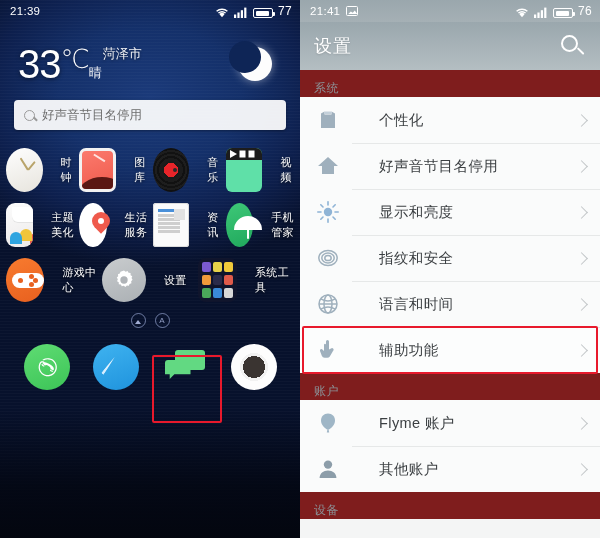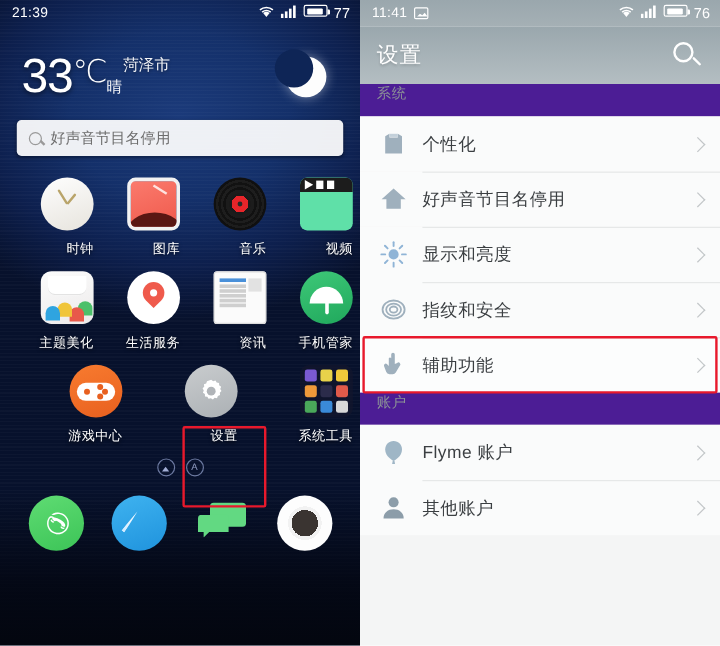--- a/index.html
+++ b/index.html
@@ -24,21 +24,21 @@
     background:linear-gradient(180deg, rgba(3,6,16,0) 0%, rgba(3,6,16,.82) 60%, #03060f 100%);
     pointer-events:none;
   }
 
   .statusbar{
     position:relative; z-index:4; height:22px; display:flex; align-items:center;
     padding:0 8px 0 10px; color:#fff; font-size:11.5px; letter-spacing:.3px;
   }
   .sb-left{ display:flex; align-items:center; gap:6px; }
   .sb-spacer{ flex:1; }
-  .sb-right{ display:flex; align-items:flex-start; gap:5px; }
+  .sb-right{ display:flex; align-items:flex-end; gap:5px; }
   .sb-batt{ position:relative; width:20px; height:10px; border:1px solid currentColor;
     border-radius:2px; display:inline-block; }
   .sb-batt:after{ content:""; position:absolute; right:-3px; top:2.5px; width:2px; height:4px;
     background:currentColor; border-radius:0 1px 1px 0; }
   .sb-batt i{ position:absolute; left:1.5px; top:1.5px; bottom:1.5px; background:currentColor;
     display:block; border-radius:1px; }
   .sb-pct{ font-size:12px; }
 
   .weather{ position:relative; z-index:3; margin-top:22px; padding:0 18px; display:flex;
     align-items:center; color:#fff; }
@@ -58,21 +58,21 @@
     background:rgba(255,255,255,.93); border-radius:4px; display:flex; align-items:center;
     padding:0 10px; gap:7px; box-shadow:0 1px 3px rgba(0,0,0,.35); }
   .s-ico{ width:11px; height:11px; border:1.6px solid #9a9a9a; border-radius:50%; position:relative;
     flex:none; }
   .s-ico:after{ content:""; position:absolute; width:5px; height:1.6px; background:#9a9a9a;
     right:-4px; bottom:0px; transform:rotate(45deg); }
   .s-txt{ font-size:12.5px; color:#6d6d6d; }
 
   .apps{ position:relative; z-index:3; margin-top:18px; padding:0 6px; }
   .arow{ display:flex; margin-bottom:11px; }
-  .app{ flex:1; display:flex; flex-direction:column; align-items:flex-end; gap:8px; position:relative; }
+  .app{ flex:1; display:flex; flex-direction:row; align-items:center; gap:18px; position:relative; }
   .aicon{ width:44px; height:44px; position:relative; }
   .alabel{ font-size:11px; color:#fff; text-shadow:0 1px 3px rgba(0,0,0,.75); letter-spacing:.3px; }
 
   
   .ic-clock{ border-radius:50%; background:linear-gradient(160deg,#fefefe,#e7e4dd); }
   .ic-clock:before,.ic-clock:after{ content:""; position:absolute; background:#b9a46a;
     border-radius:1px; transform-origin:bottom center; }
   .ic-clock:before{ width:1.8px; height:14px; left:21px; top:8px; transform:rotate(-32deg); }
   .ic-clock:after{ width:1.8px; height:11px; left:21px; top:11px; transform:rotate(40deg); }
 
@@ -180,24 +180,24 @@
 
   .set-header{ height:48px; background:linear-gradient(180deg,#9aa7ad,#b4bec2);
     display:flex; align-items:center; padding:0 14px; position:relative; }
   .set-title{ color:#fff; font-size:18px; letter-spacing:1px; text-shadow:0 1px 2px rgba(0,0,0,.15); }
   .set-search{ margin-left:auto; width:28px; height:28px; position:relative; }
   .set-search .ring{ position:absolute; left:3px; top:3px; width:17px; height:17px;
     border:2.2px solid #fff; border-radius:50%; }
   .set-search .hdl{ position:absolute; left:18px; top:18px; width:9px; height:2.4px;
     background:#fff; transform:rotate(45deg); border-radius:2px; }
 
-  .sec-head{ height:27px; display:flex; align-items:flex-start; padding:0 14px;
-    background:#4c1d95; color:#8b9196; font-size:12px; letter-spacing:.5px;font-family:Liberation Mono, monospace; }
+  .sec-head{ height:27px; display:flex; align-items:flex-end; padding:0 14px;
+    background:#7f1d1d; color:#8b9196; font-size:12px; letter-spacing:.5px;font-family:Liberation Mono, monospace; }
   .row{ position:relative; height:46px; display:flex; align-items:center;
-    padding:0 14px 0 16px; background:#fafbfb; }
+    padding:0 14px 0 16px; background:#fafbfb;gap:27px; }
   .row + .row:before{ content:""; position:absolute; left:52px; right:0; top:0; height:1px;
     background:#e6e8e8; }
   .row-ico{ width:24px; height:24px; margin-right:12px; flex:none; position:relative;
     color:#8fa0ad; }
   .row-label{ font-size:14.5px; color:#3b3f42; letter-spacing:.4px; }
   .chev{ margin-left:auto; width:9px; height:9px; border-right:1.7px solid #c2c6c8;
     border-top:1.7px solid #c2c6c8; transform:rotate(45deg); }
   .row.hl{ background:#fcfdfd; }
   .hl-box{ position:absolute; border:2.5px solid #e8192c; border-radius:2px;
     pointer-events:none; z-index:6; }
@@ -336,21 +336,21 @@
       <div class="dicon d-browser"></div>
       <div class="dicon d-msg"></div>
       <div class="dicon d-cam"></div>
     </div>
   </div>
 
   <div class="phone-set">
 
     <div class="set-statusbar">
       <div class="sb-left">
-        <span>11:41</span>
+        <span>21:41</span>
         <span class="img-ico"></span>
       </div>
       <div class="sb-spacer"></div>
       <div class="sb-right">
         <svg width="14" height="11" viewBox="0 0 14 11">
           <path d="M7 10.2 L4.3 6.9 a4.2 4.2 0 0 1 5.4 0 Z" fill="#fff"></path>
           <path d="M1.6 4.2 a8.4 8.4 0 0 1 10.8 0" stroke="#fff" stroke-width="1.4" fill="none"></path>
           <path d="M3.4 6.1 a5.9 5.9 0 0 1 7.2 0" stroke="#fff" stroke-width="1.3" fill="none"></path>
         </svg>
         <svg width="14" height="11" viewBox="0 0 14 11">
@@ -424,20 +424,33 @@
         <svg width="24" height="24" viewBox="0 0 24 24" fill="none" stroke="#9fb0bd" stroke-width="1.5">
           <ellipse cx="12" cy="12" rx="9.2" ry="7.6"></ellipse>
           <ellipse cx="12" cy="12" rx="6.2" ry="5"></ellipse>
           <ellipse cx="12" cy="12" rx="3.2" ry="2.6"></ellipse>
         </svg>
       </div>
       <div class="row-label">指纹和安全</div>
       <div class="chev"></div>
     </div>
 
+    <div class="row">
+      <div class="row-ico">
+        <svg width="24" height="24" viewBox="0 0 24 24" fill="none" stroke="#9fb0bd" stroke-width="1.5">
+          <circle cx="12" cy="12" r="9"></circle>
+          <ellipse cx="12" cy="12" rx="4" ry="9"></ellipse>
+          <line x1="3" y1="12" x2="21" y2="12"></line>
+          <path d="M4.8 6.8 a14 14 0 0 0 14.4 0"></path>
+          <path d="M4.8 17.2 a14 14 0 0 1 14.4 0"></path>
+        </svg>
+      </div>
+      <div class="row-label">语言和时间</div>
+      <div class="chev"></div>
+    </div>
 
     <div class="row hl">
       <div class="row-ico">
         <svg width="24" height="24" viewBox="0 0 24 24">
           <path d="M10 3.4 a1.5 1.5 0 0 1 3 0 v8 l2-1 a1.6 1.6 0 0 1 2 2.6 l-3.2 5.4 a3 3 0 0 1-2.6 1.4 H8.6 a3 3 0 0 1-2.8-2 L4 13 a1.5 1.5 0 0 1 2.4-1.6 L8 13 V6.5 a1.2 1.2 0 0 1 2 0 z" fill="#9fb0bd"></path>
         </svg>
       </div>
       <div class="row-label">辅助功能</div>
       <div class="chev"></div>
       <div class="hl-box" style="left:2px; right:2px; top:-1px; bottom:-1px;"></div>
@@ -462,15 +475,18 @@
       <div class="row-ico">
         <svg width="24" height="24" viewBox="0 0 24 24">
           <circle cx="12" cy="7.6" r="4.2" fill="#8c9da9"></circle>
           <path d="M3.6 21 c0-4.8 3.8-7.6 8.4-7.6 s8.4 2.8 8.4 7.6z" fill="#8c9da9"></path>
         </svg>
       </div>
       <div class="row-label">其他账户</div>
       <div class="chev"></div>
     </div>
 
+    <div class="sec-head">
+      <span>设备</span>
+    </div>
   </div>
 
 </div>
 
 </body></html>

